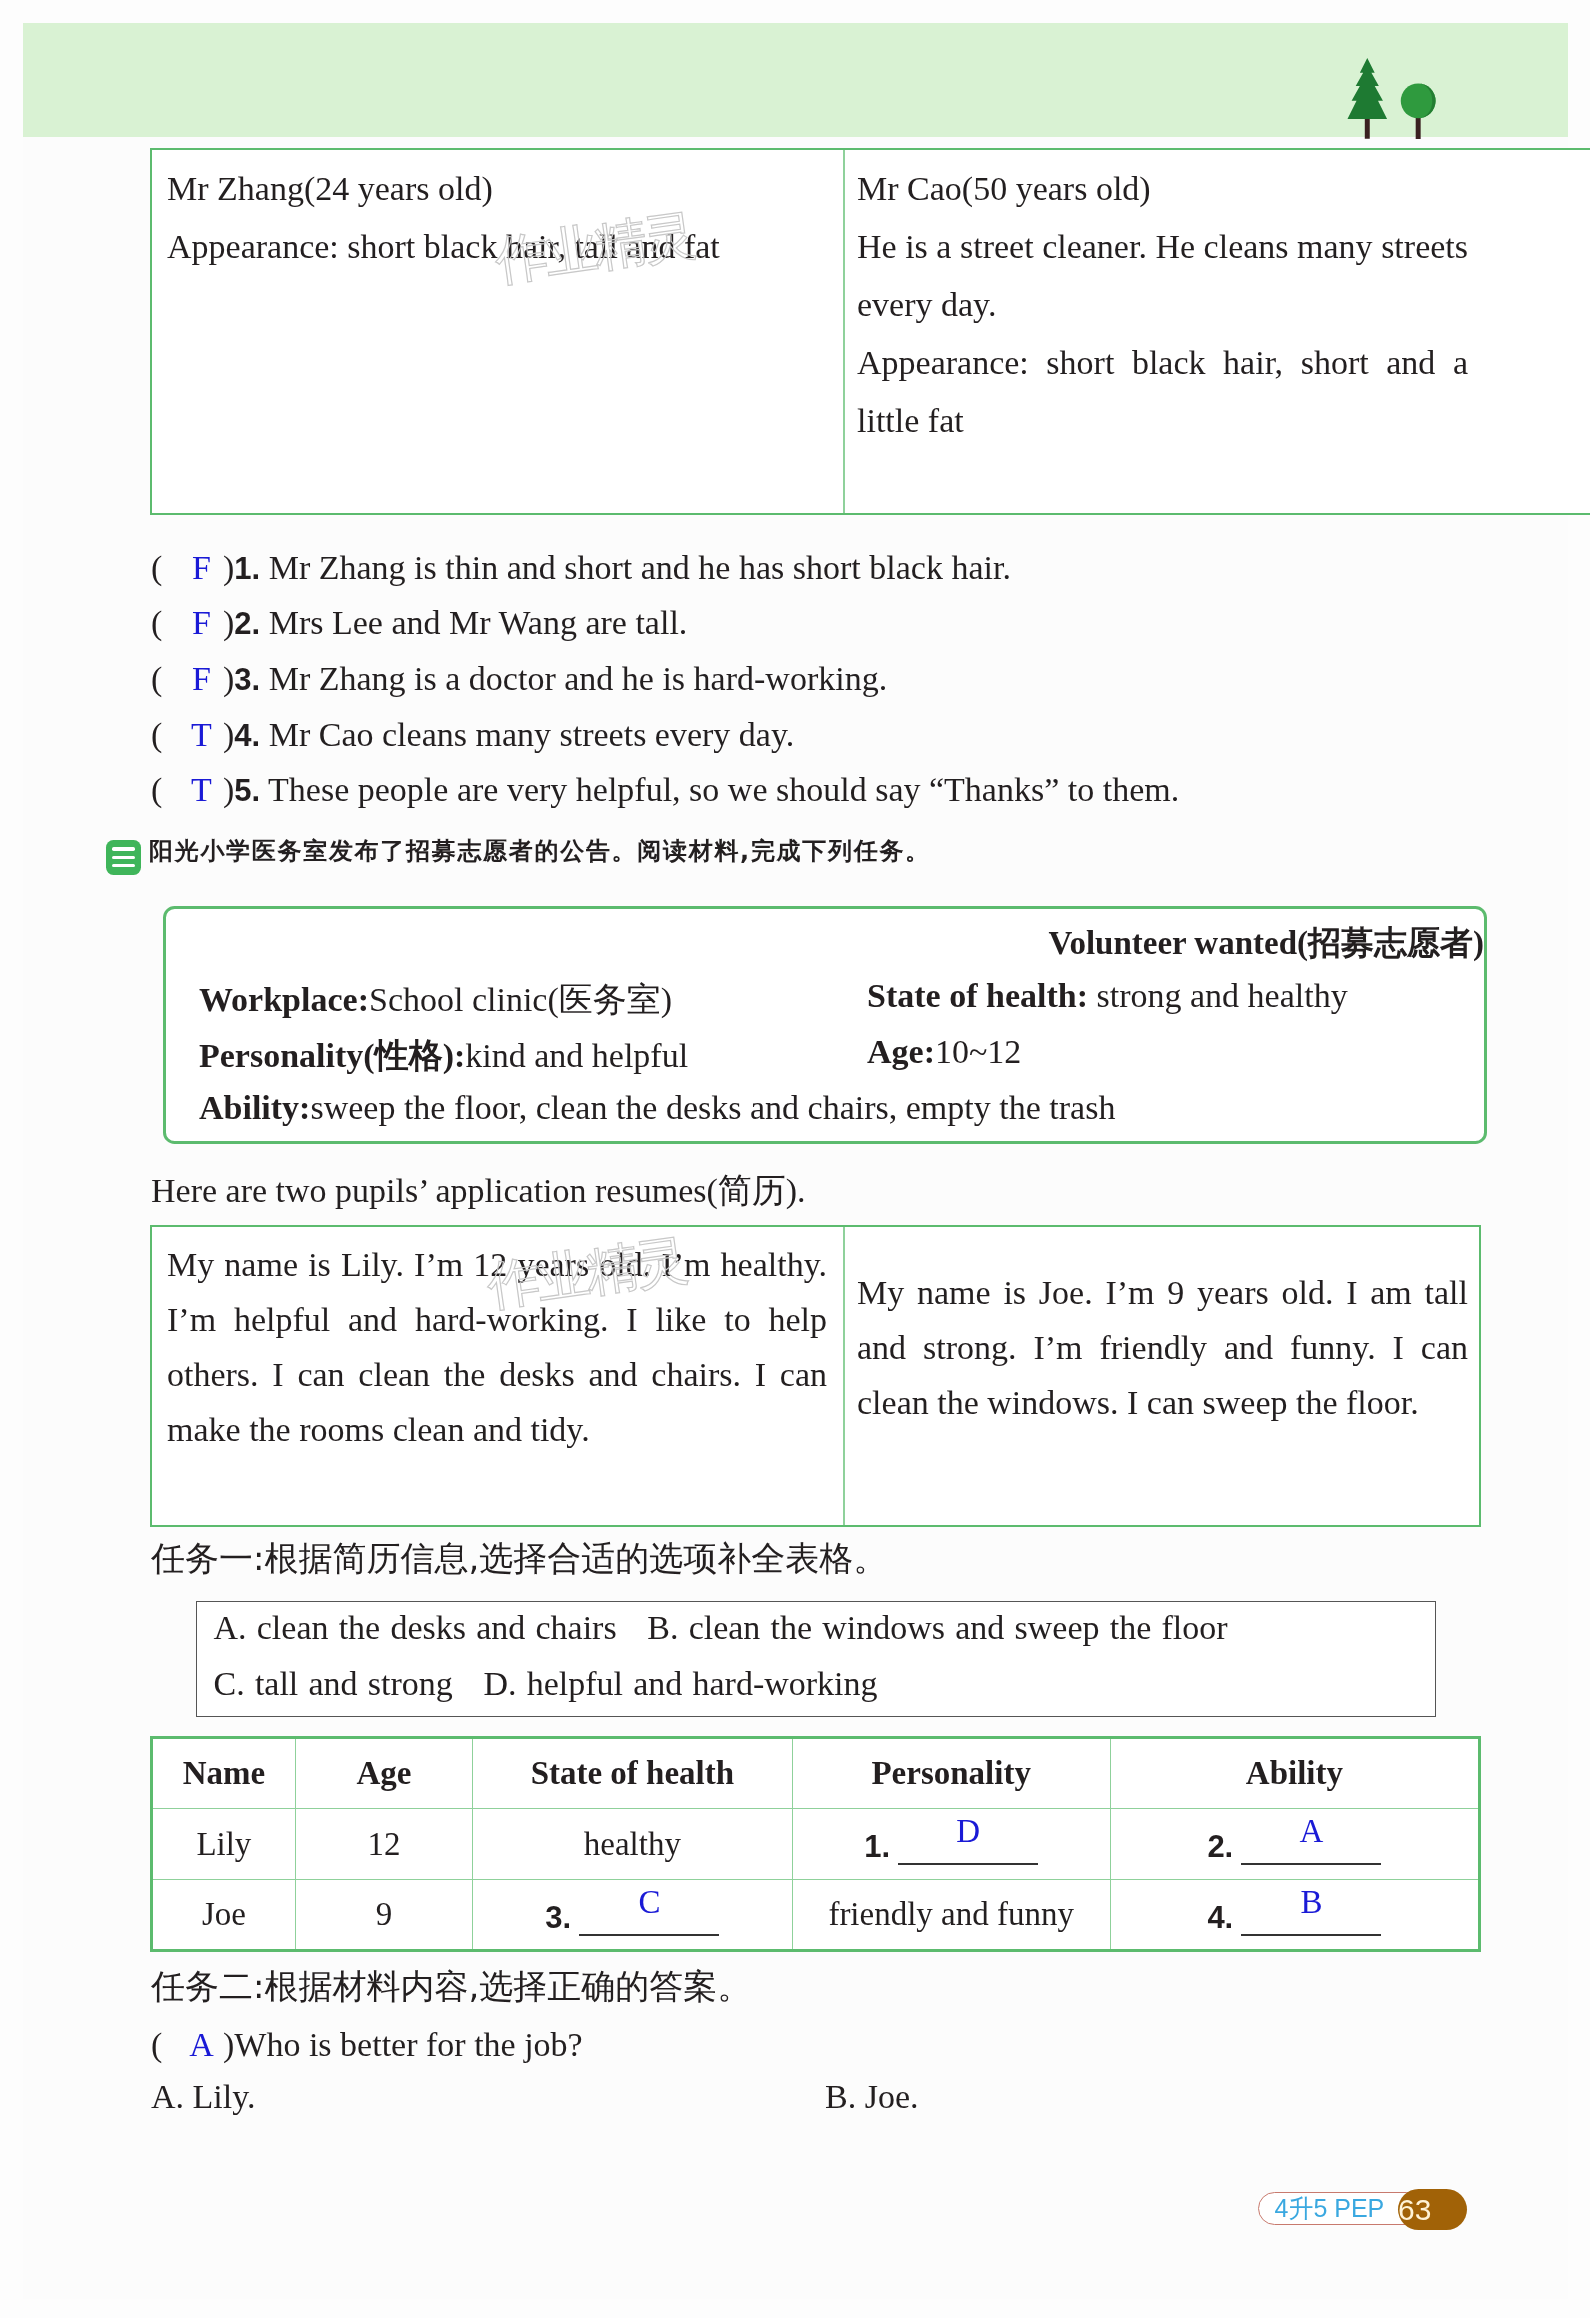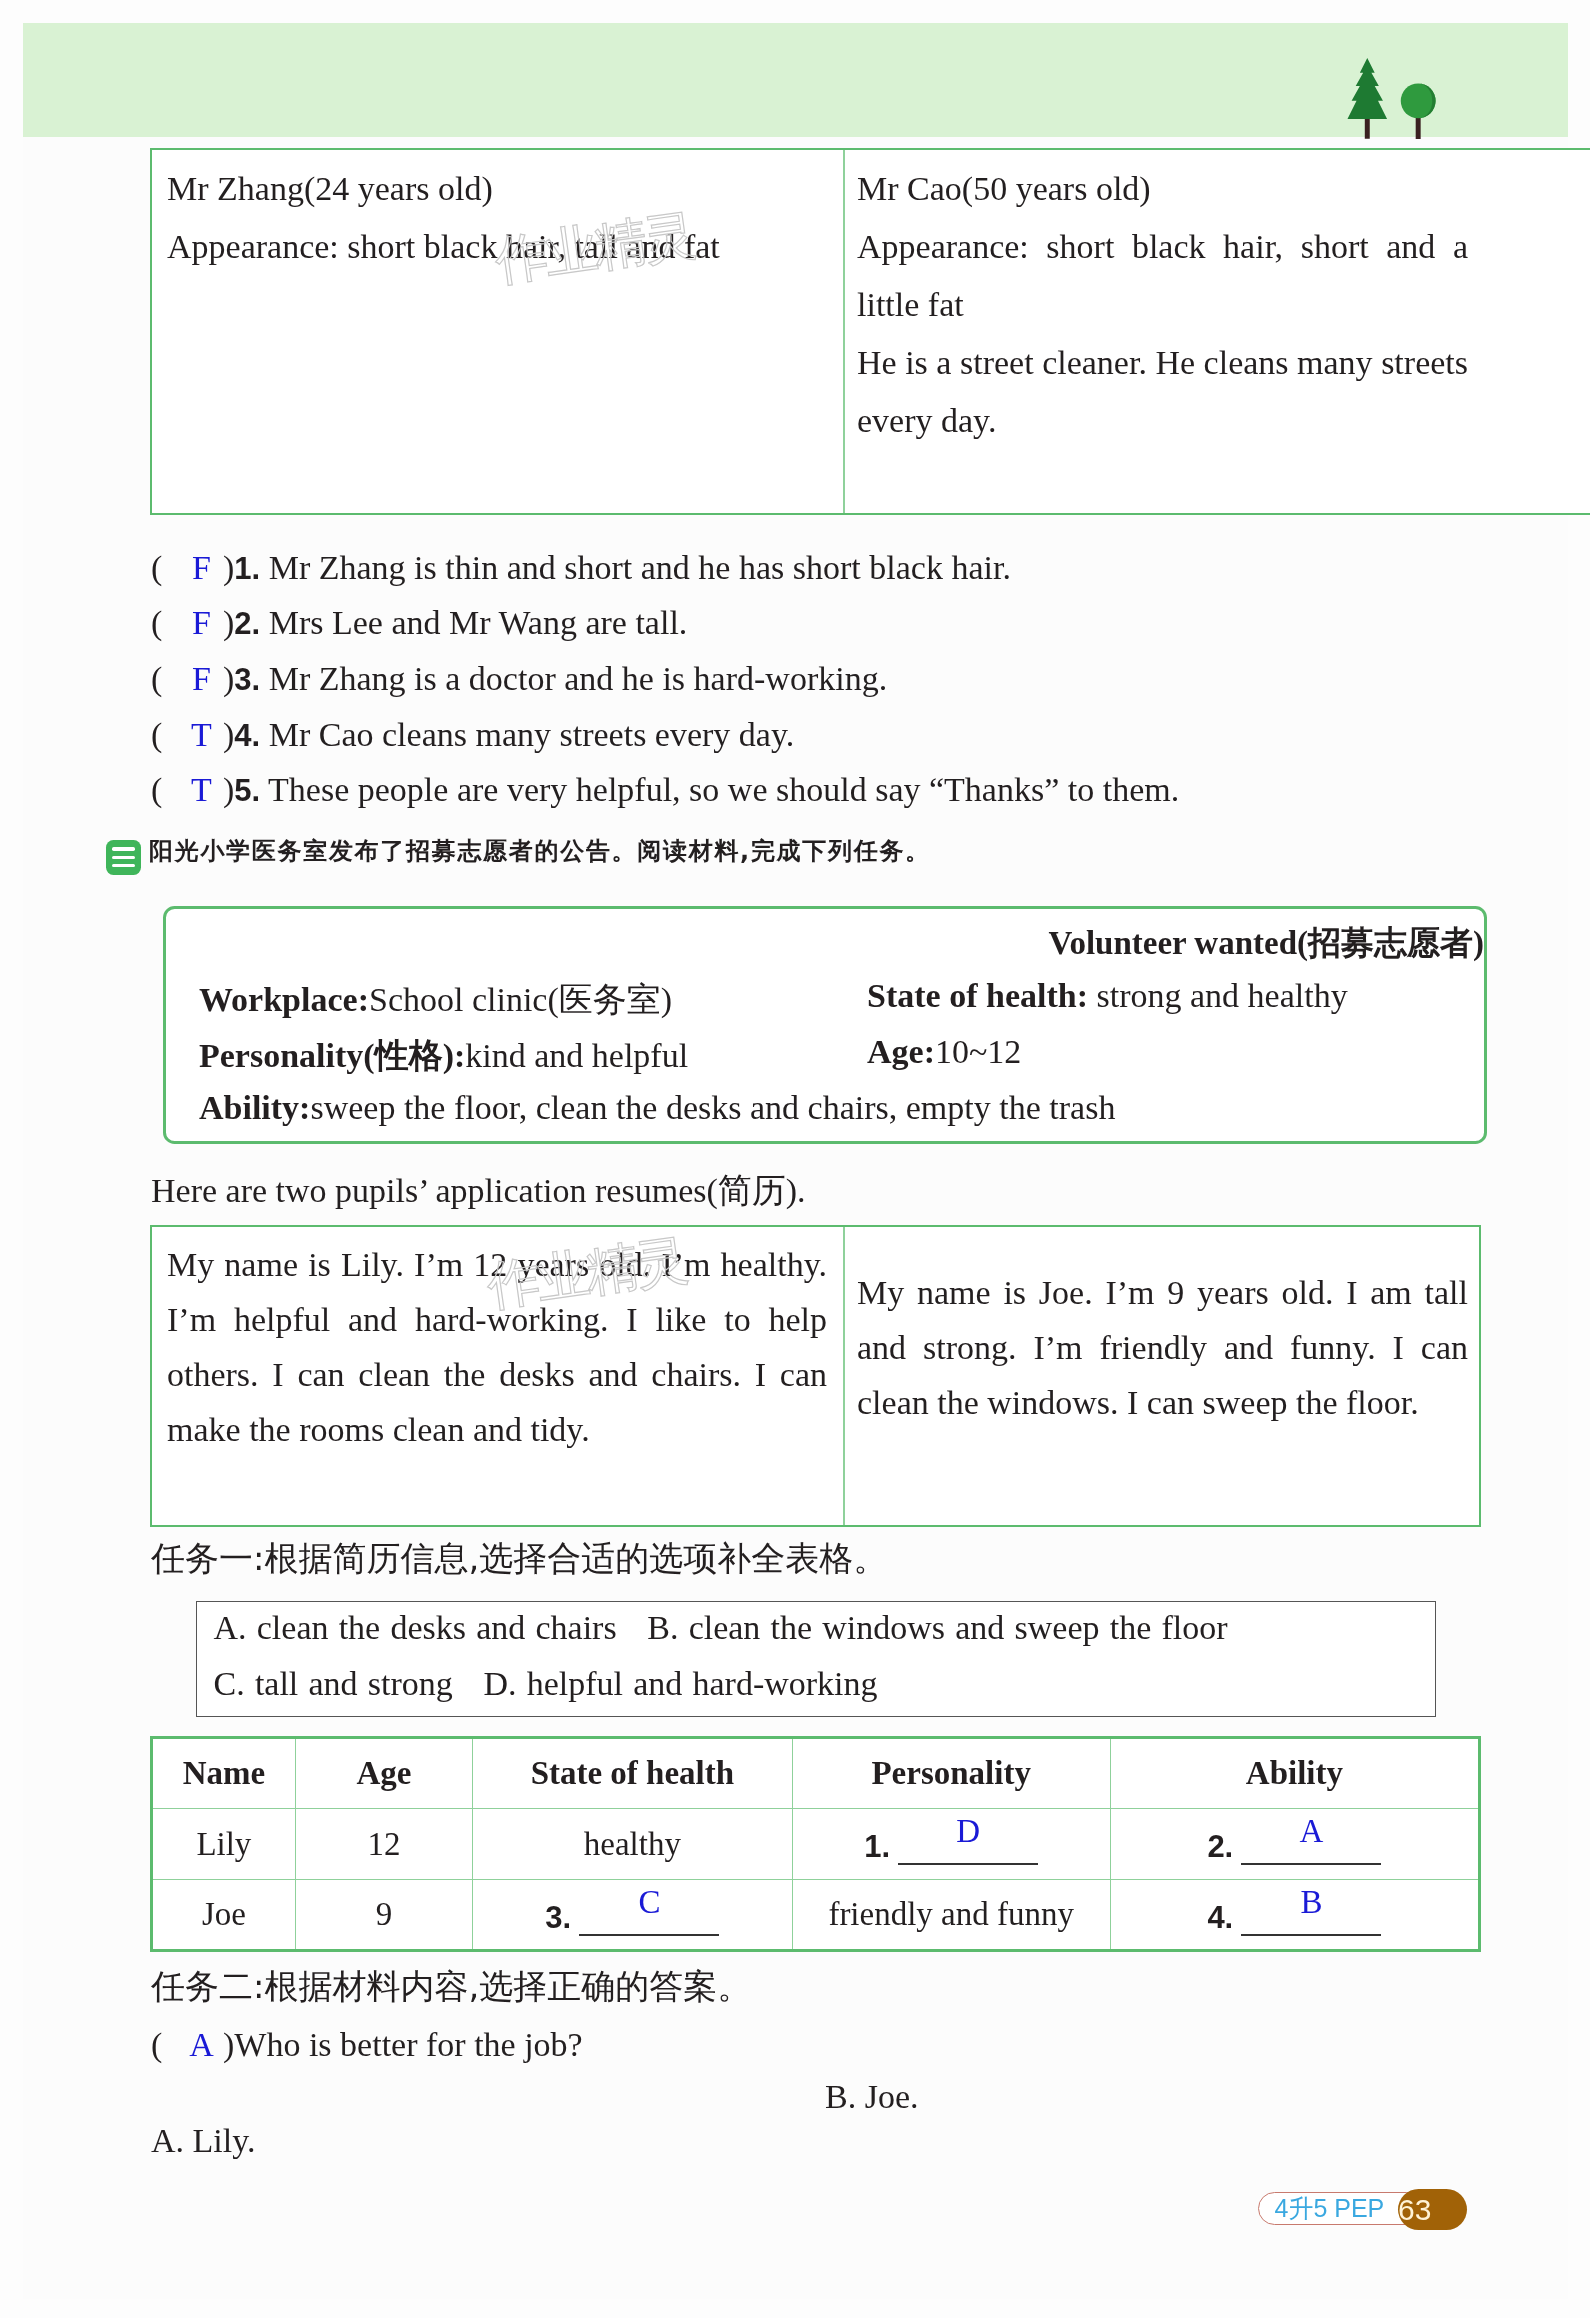--- a/index.html
+++ b/index.html
@@ -54,22 +54,22 @@
 </svg>
 
 <div class="abs box" style="left:150px;top:148px;width:1588px;height:367px;">
   <div class="abs" style="left:691px;top:0;width:1.7px;height:100%;background:#8fd19b;"></div>
   <div class="abs cell-text" style="left:15px;top:10px;width:660px;">
     <div>Mr Zhang(24 years old)</div>
     <div>Appearance: short black hair, tall and fat</div>
   </div>
   <div class="abs cell-text" style="left:705px;top:10px;width:611px;">
     <div>Mr Cao(50 years old)</div>
+    <div>He is a street cleaner. He cleans many streets every day.</div>
     <div>Appearance: short black hair, short and a little fat</div>
-    <div>He is a street cleaner. He cleans many streets every day.</div>
   </div>
 </div>
 <div class="abs watermark" style="left:495px;top:213px;">作业精灵</div>
 
 <div class="abs tf-line" style="top:543px;">
   <span class="paren">(</span><span class="ans tf-ans">F</span><span>)</span><span class="qnum">1.</span> <span>Mr Zhang is thin and short and he has short black hair.</span>
 </div>
 <div class="abs tf-line" style="top:598px;">
   <span class="paren">(</span><span class="ans tf-ans">F</span><span>)</span><span class="qnum">2.</span> <span>Mrs Lee and Mr Wang are tall.</span>
 </div>
@@ -148,21 +148,21 @@
     <td>friendly and funny</td>
     <td><span class="qnum">4.</span> <span class="blank"><span class="ans">B</span></span></td>
   </tr>
 </tbody>
   </table>
 
 <div class="abs task" style="left:151px;top:1964px;">任务二:根据材料内容,选择正确的答案。</div>
 <div class="abs tf-line" style="top:2020px;">
   <span class="paren">(</span><span class="ans tf-ans">A</span><span>)</span><span>Who is better for the job?</span>
 </div>
-<div class="abs" style="left:151px;top:2078px;font-size:34px;margin-top:44px;">A. Lily.</div>
+<div class="abs" style="left:151px;top:2078px;font-size:34px;">A. Lily.</div>
 <div class="abs" style="left:825px;top:2078px;font-size:34px;">B. Joe.</div>
 
 <div class="abs badge">
   <div class="badge-pill"></div>
   <div class="badge-label">4升5 PEP</div>
   <div class="badge-num">63</div>
 </div>
 
 
 </body></html>

